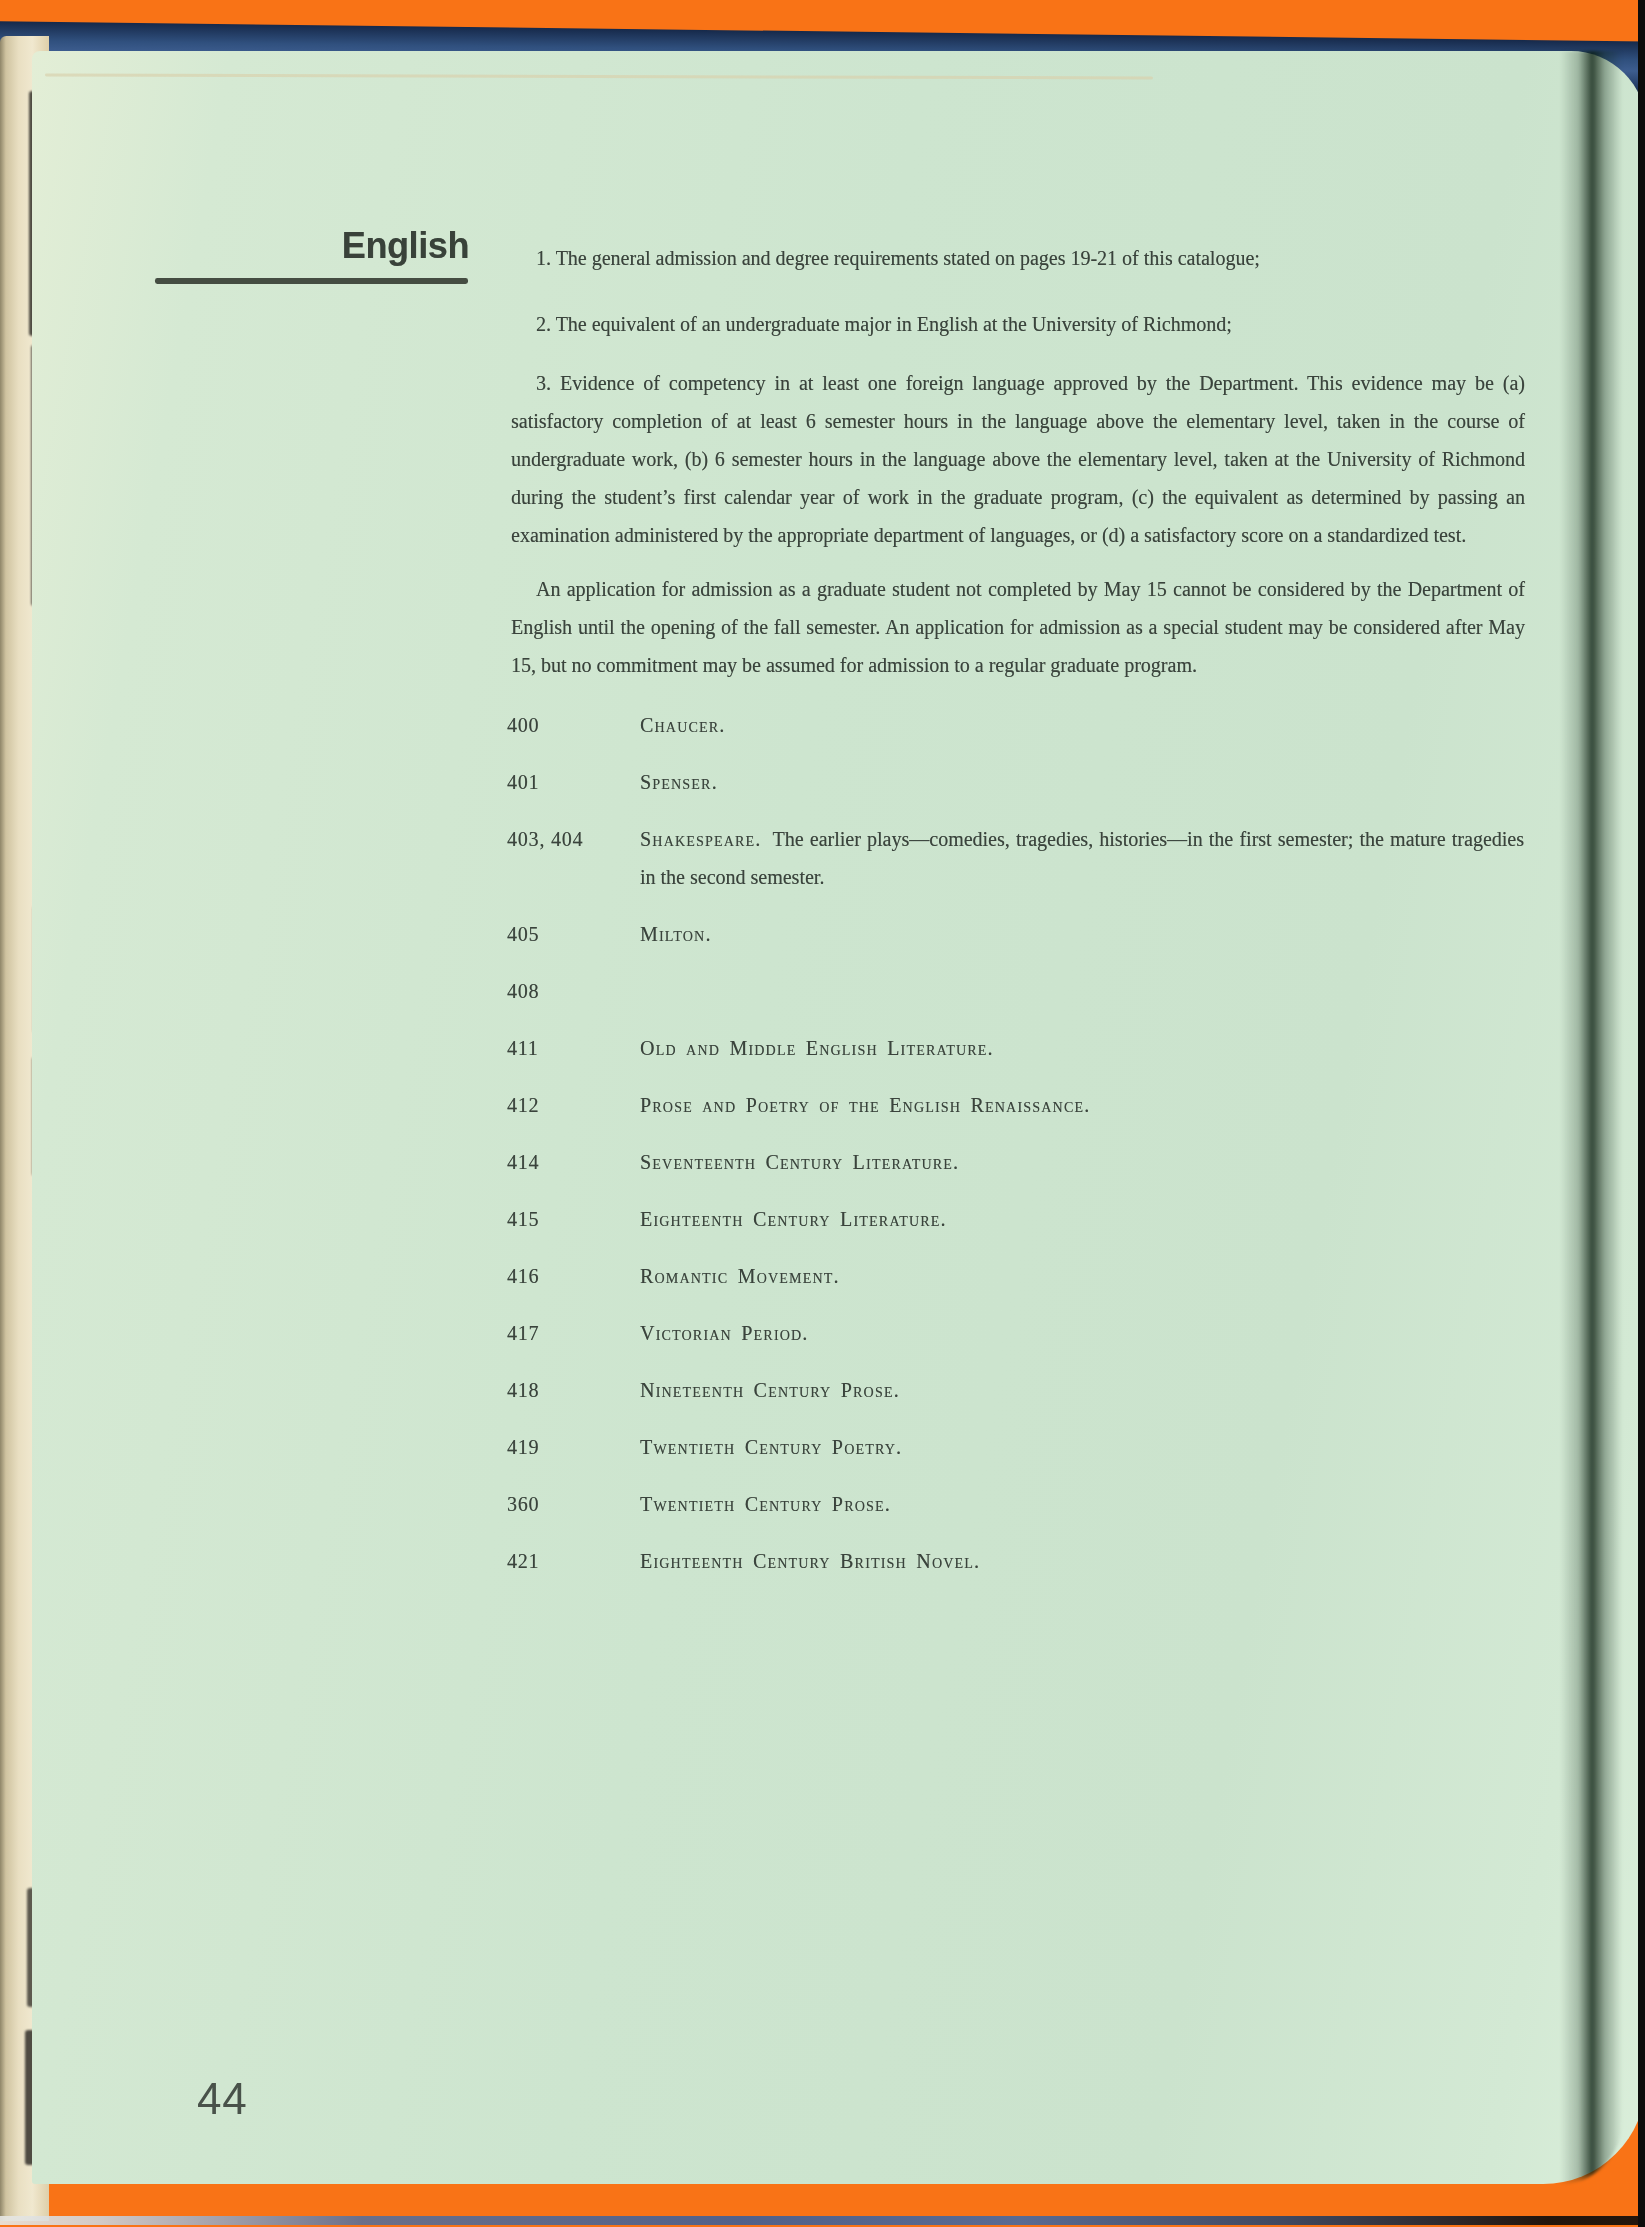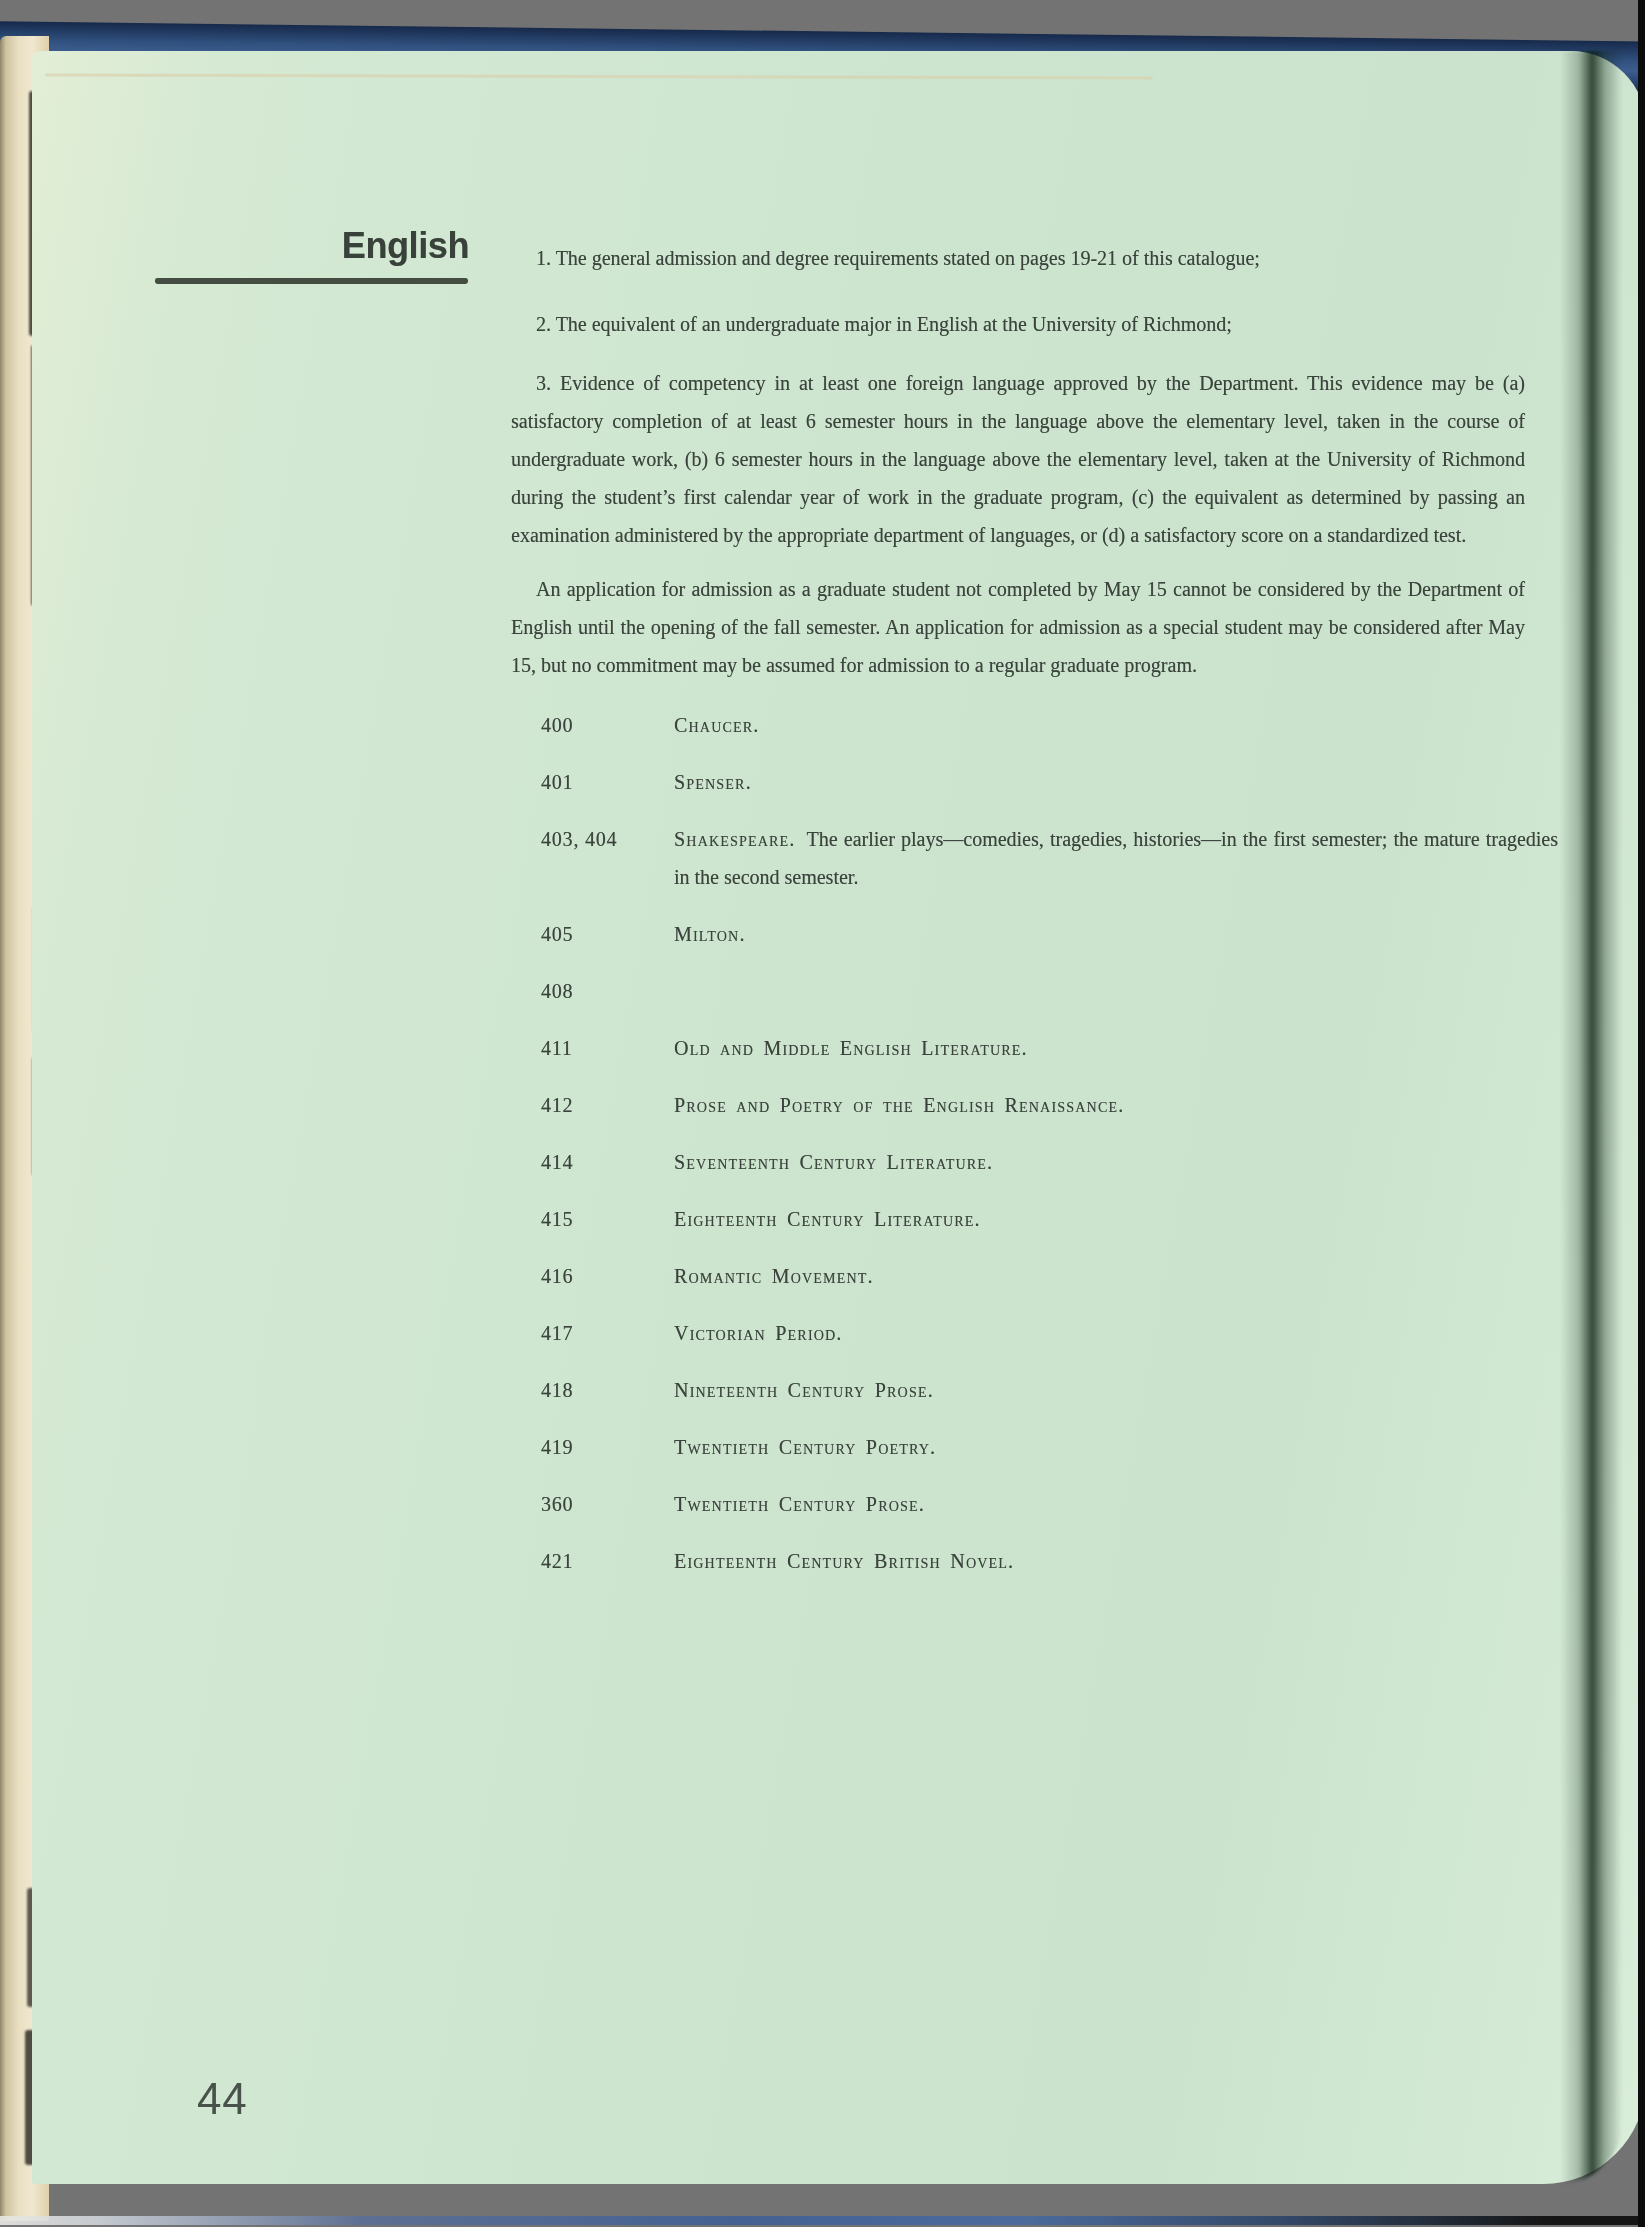--- a/index.html
+++ b/index.html
@@ -1,20 +1,20 @@
 <!DOCTYPE html>
 <html style="font-size:12.7px"><head>
 <meta charset="utf-8">
 <style>
   html,body{margin:0;padding:0;}
   body{background:#0b0b0b;}
   .scene{
     position:relative;
     width:1646px;height:2227px;
-    background:#737373;
+    background:#f97316;
     overflow:hidden;
     font-family:"Liberation Serif","DejaVu Serif",serif;
   }
   
   .cover-band-top{
     position:absolute;left:-24px;top:20.6px;width:1709px;height:54px;
     background:linear-gradient(180deg,#16294a 0%,#30507e 35%,#3d5d8f 55%,#27416b 80%,#142746 100%);
     transform:rotate(0.7deg);transform-origin:left center;
   }
   
@@ -68,21 +68,21 @@
     text-shadow:0.2px 0.2px 0.6px rgba(40,50,42,0.45);
   }
   .para{
     margin:0 0 0 479px;width:1014px;
     text-align:justify;text-indent:25px;
   }
   .para.p0{margin-bottom:28px;}
   .para.p1{margin-bottom:20.6px;}
   .para.p2{margin-bottom:16.6px;}
   .para.p3{margin-bottom:22px;}
-  .course-list{margin:17px;padding-left:17px;}
+  .course-list{margin:0;}
   .course-row{position:relative;min-height:38px;margin-bottom:19px;}
   .course-number{position:absolute;left:475px;top:0;letter-spacing:0.8px;}
   .course-text{margin-left:608px;width:884px;text-align:justify;}
   .course-title{font-variant:small-caps;letter-spacing:1.2px;word-spacing:3.2px;}
   .course-desc{margin-left:11px;}
   .page-number{
     position:absolute;left:165px;top:2023px;
     font-family:Liberation Sans, sans-serif;font-size:44px;
     color:#49524a;letter-spacing:0.8px;
   }

